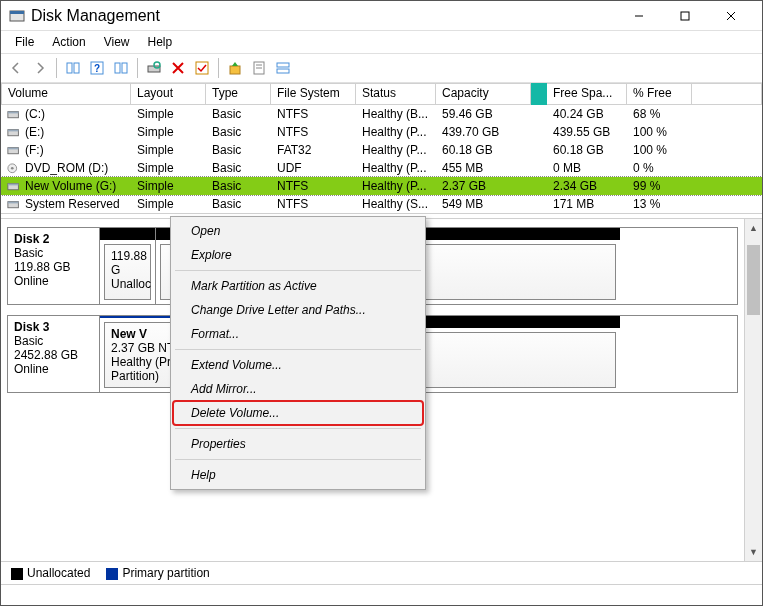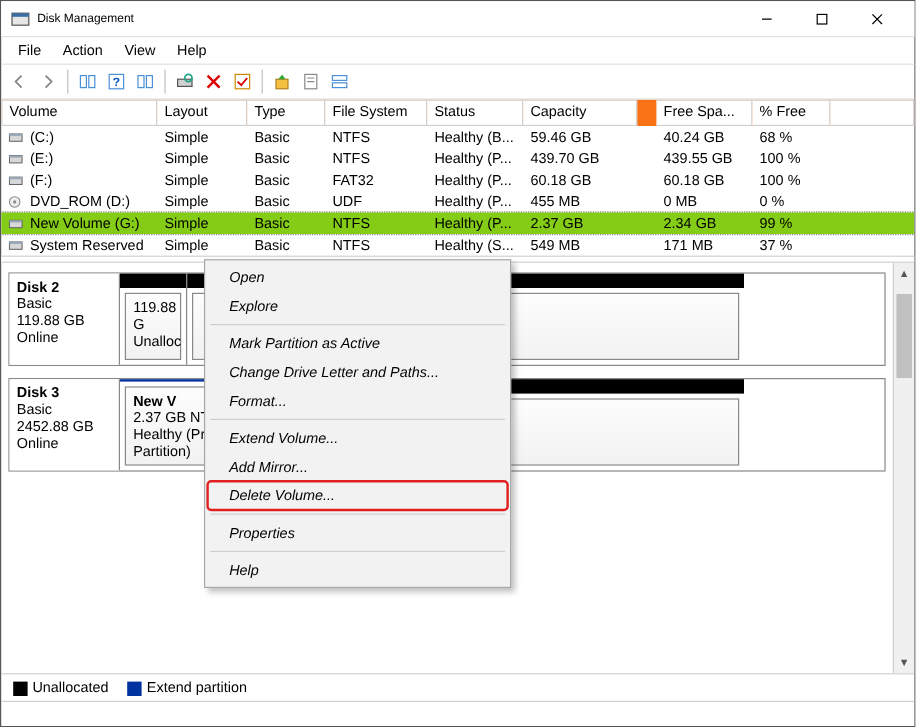--- a/index.html
+++ b/index.html
@@ -1,31 +1,31 @@
 <!DOCTYPE html>
 <html><head>
 <meta charset="utf-8">
 <style>
 * { box-sizing: border-box; margin: 0; padding: 0; }
 body { font-family: "Segoe UI", Tahoma, sans-serif; font-size: 12px; background: #fff; width: 763px; height: 606px; overflow: hidden; position: relative; }
 .window { width: 763px; height: 606px; border: 1px solid #555; display: flex; flex-direction: column; background: #fff; }
 .titlebar { height: 30px; display: flex; align-items: center; padding: 0 8px; background: #fff; border-bottom: 1px solid #e0e0e0; }
 .titlebar .app-icon { width: 16px; height: 16px; margin-right: 6px; display: inline-flex; align-items: center; justify-content: center; }
-.titlebar .title { flex: 1; font-size: 10px; }
+.titlebar .title { flex: 1; font-size: 16px; }
 .winbtns { display: flex; }
 .winbtn { width: 46px; height: 30px; display: flex; align-items: center; justify-content: center; font-size: 11px; }
 .menubar { height: 22px; display: flex; align-items: center; padding: 0 6px; gap: 2px; }
 .menubar span { padding: 2px 8px; font-size: 12px; }
 .toolbar { height: 30px; display: flex; align-items: center; padding: 0 4px; border-top: 1px solid #e0e0e0; border-bottom: 1px solid #e0e0e0; gap: 2px; }
 .tbtn { width: 22px; height: 22px; display: inline-flex; align-items: center; justify-content: center; border: 1px solid transparent; }
 .tbtn svg { width: 16px; height: 16px; }
 .tsep { width: 1px; height: 20px; background: #c0c0c0; margin: 0 3px; }
 .content { flex: 1; display: flex; flex-direction: column; overflow: hidden; }
 .listview { border: 0; }
-.lv-header { display: flex; background: #f97316; height: 22px; }
+.lv-header { display: flex; background: #14b8a6; height: 22px; }
 .lv-header .col { border: 1px solid #d0d0d0; border-left: none; padding: 2px 6px; font-size: 12px; background: #fff; overflow: hidden; white-space: nowrap; }
 .lv-header .col:first-child { border-left: 1px solid #d0d0d0; }
 .lv-body .row { display: flex; height: 18px; align-items: center; }
 .lv-body .row.selected { background: #84cc16; outline: 1px dotted #888; }
 .lv-body .cell { padding: 1px 6px; font-size: 12px; overflow: hidden; white-space: nowrap; display: flex; align-items: center; }
 .vol-icon { width: 14px; height: 11px; margin-right: 4px; display: inline-block; }
 .c0 { width: 130px; } .c1 { width: 75px; } .c2 { width: 65px; } .c3 { width: 85px; } .c4 { width: 80px; } .c5 { width: 95px; } .c6 { width: 80px; margin-left: 16px; } .c7 { width: 65px; } .c8 { flex: 1; }
 .divider { height: 6px; background: #fff; border-top: 1px solid #d0d0d0; border-bottom: 1px solid #d0d0d0; }
 .diskpanes { flex: 1; overflow: hidden; display: flex; }
 .diskpanes-inner { flex: 1; padding: 8px 6px; display: flex; flex-direction: column; gap: 10px; }
@@ -262,21 +262,21 @@
                   <rect x="1" y="3" width="12" height="2" fill="#9ab"></rect>
                 </svg></span>
               <span>System Reserved</span>
             </div>
             <div class="cell c1">Simple</div>
             <div class="cell c2">Basic</div>
             <div class="cell c3">NTFS</div>
             <div class="cell c4">Healthy (S...</div>
             <div class="cell c5">549 MB</div>
             <div class="cell c6">171 MB</div>
-            <div class="cell c7">37 %</div>
+            <div class="cell c7">13 %</div>
           </div>
         </div>
     </div>
 
     <div class="divider"></div>
 
     <div class="diskpanes">
       <div class="diskpanes-inner" id="diskpanes">
           <div class="diskrow">
             <div class="label">
@@ -330,21 +330,21 @@
         </div>
       <div class="scrollbar-v">
         <div class="arrow">▲</div>
         <div class="thumb"></div>
         <div class="arrow" style="position:absolute;bottom:0;left:0;right:0">▼</div>
       </div>
     </div>
 
     <div class="legend">
       <span><span class="sw" style="background:#000"></span><span>Unallocated</span></span>
-      <span><span class="sw" style="background:#0033a0"></span><span>Extend partition</span></span>
+      <span><span class="sw" style="background:#0033a0"></span><span>Primary partition</span></span>
     </div>
     <div class="footer"></div>
   </div>
 </div>
 
 <div class="context-menu">
   <div class="mi">Open</div>
   <div class="mi">Explore</div>
   <div class="msep"></div>
   <div class="mi disabled">Mark Partition as Active</div>

